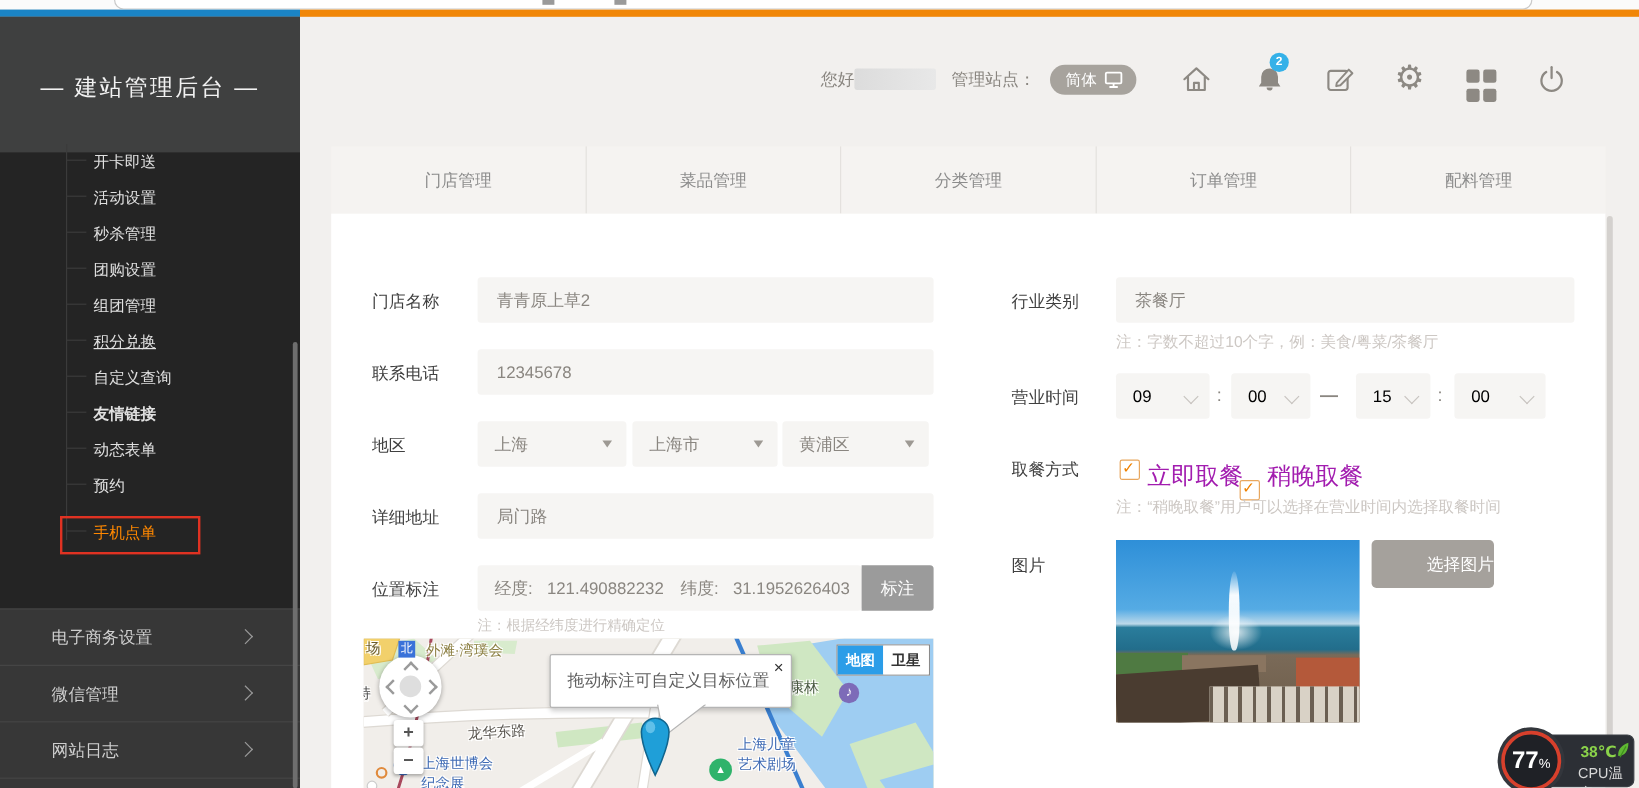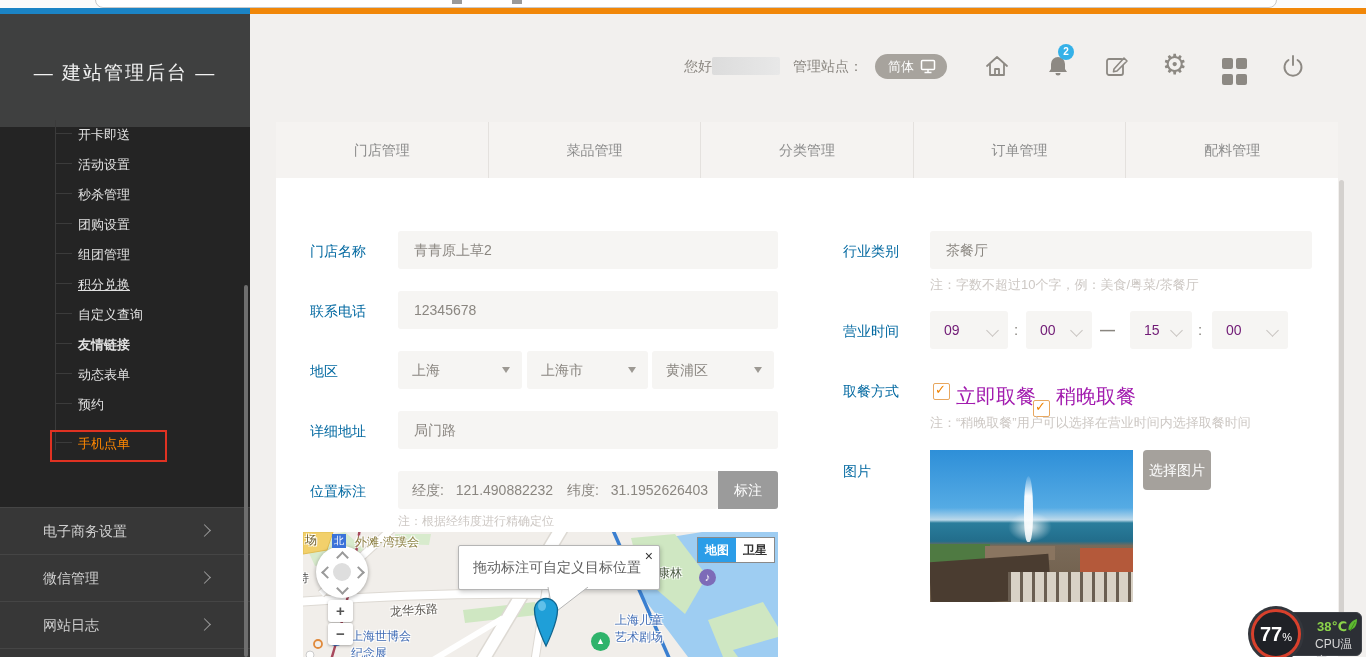--- a/index.html
+++ b/index.html
@@ -34,26 +34,26 @@
   .grid4{display:grid;grid-template-columns:11px 11px;grid-gap:3px;padding-top:2px;}
   .grid4 i{width:11px;height:11px;background:#8d8983;border-radius:2px;}
   
   .tabbar{left:276px;top:122px;width:1062px;height:56px;background:#f5f3f1;display:flex;}
   .tab{flex:1;text-align:center;line-height:56px;color:#8c8c8c;font-size:14px;border-left:1px solid #e4e1de;cursor:pointer;}
   .tab:first-child{border-left:none;}
   .panel{left:276px;top:178px;width:1062px;height:479px;background:#fff;}
   .csb-track{left:1338px;top:178px;width:6px;height:479px;background:#f2f0ee;}
   .csb-thumb{left:1339px;top:180px;width:5px;height:450px;background:#d4d1ce;border-radius:3px;}
   
-  .lbl{color:#0369a1;font-size:14px;}
+  .lbl{color:#404040;font-size:14px;}
   .input{background:#f6f5f3;border-radius:3px;color:#8a8680;font-size:14px;line-height:38px;height:38px;padding:0 16px;box-sizing:border-box;cursor:text;}
   .selbox{background:#f6f5f3;border-radius:3px;color:#8a8680;font-size:14px;line-height:38px;height:38px;padding:0 14px;box-sizing:border-box;cursor:pointer;}
   .caret{position:absolute;right:12px;top:16px;width:0;height:0;border-left:4px solid transparent;border-right:4px solid transparent;border-top:6px solid #9d9993;}
   .note{color:#cdc8c4;font-size:12px;}
-  .tsel{background:#f6f5f3;border-radius:3px;color:#701a75;font-size:14px;line-height:38px;height:38px;padding:0 0 0 14px;box-sizing:border-box;cursor:pointer;}
+  .tsel{background:#f6f5f3;border-radius:3px;color:#000000;font-size:14px;line-height:38px;height:38px;padding:0 0 0 14px;box-sizing:border-box;cursor:pointer;}
   .vchev{position:absolute;right:11px;top:15px;width:8px;height:8px;border-left:1.6px solid #c7c3bf;border-bottom:1.6px solid #c7c3bf;transform:rotate(-45deg);}
   .sep{color:#8a8680;font-size:15px;}
   .cb{width:15px;height:15px;border:1px solid #e8a75f;border-radius:2px;background:#fff;position:relative;cursor:pointer;}
   .cb:after{content:"✓";position:absolute;left:1px;top:-2px;color:#f08200;font-size:13px;font-weight:bold;}
   .cblabel{color:#a21caf;font-size:20px;cursor:pointer;}
   .gbtn{background:#9b9b9b;color:#fff;font-size:14px;text-align:center;cursor:pointer;}
   
   .map{left:303px;top:532px;width:475px;height:125px;overflow:hidden;background:#f1eeea;}
   .mlabel{position:absolute;font-size:12px;text-shadow:1px 1px 0 #fff,-1px -1px 0 #fff,1px -1px 0 #fff,-1px 1px 0 #fff;white-space:nowrap;}
   .compass{position:absolute;left:13px;top:14px;width:52px;height:52px;border-radius:50%;background:#fff;box-shadow:0 1px 4px rgba(0,0,0,.35);cursor:pointer;}
@@ -336,21 +336,21 @@
   <span class="abs lbl" style="left:843px;top:463px;">图片</span>
   <div class="abs photo">
     <div class="plume"></div>
     <div class="mist"></div>
     <div class="bld4"></div>
     <div class="bld5"></div>
     <div class="bld3"></div>
     <div class="bld1"></div>
     <div class="bld2"></div>
   </div>
-  <div class="abs gbtn" style="left:1143px;top:450px;width:68px;height:40px;line-height:40px;background:#a5a19c;border-radius:4px;">选择图片</div>
+  <div class="abs gbtn" style="left:1143px;top:450px;width:102px;height:40px;line-height:40px;background:#a5a19c;border-radius:4px;text-align:right;">选择图片</div>
 
   <div class="abs cpu-pill">
     <span class="abs temp" style="left:54px;top:6px;">38℃</span>
     <svg width="12" height="14" style="position:absolute;left:84px;top:5px;">
       <path d="M10 1 C4 3 1 7 1.5 12 C7 12 10 8 10 1 Z" fill="#5fb832"></path>
       <line x1="3" y1="13" x2="8" y2="4" stroke="#3f8f1e" stroke-width="1"></line>
     </svg>
     <span class="abs cputxt" style="left:52px;top:23px;">CPU温度</span>
   </div>
   <div class="abs cpu-circ">

